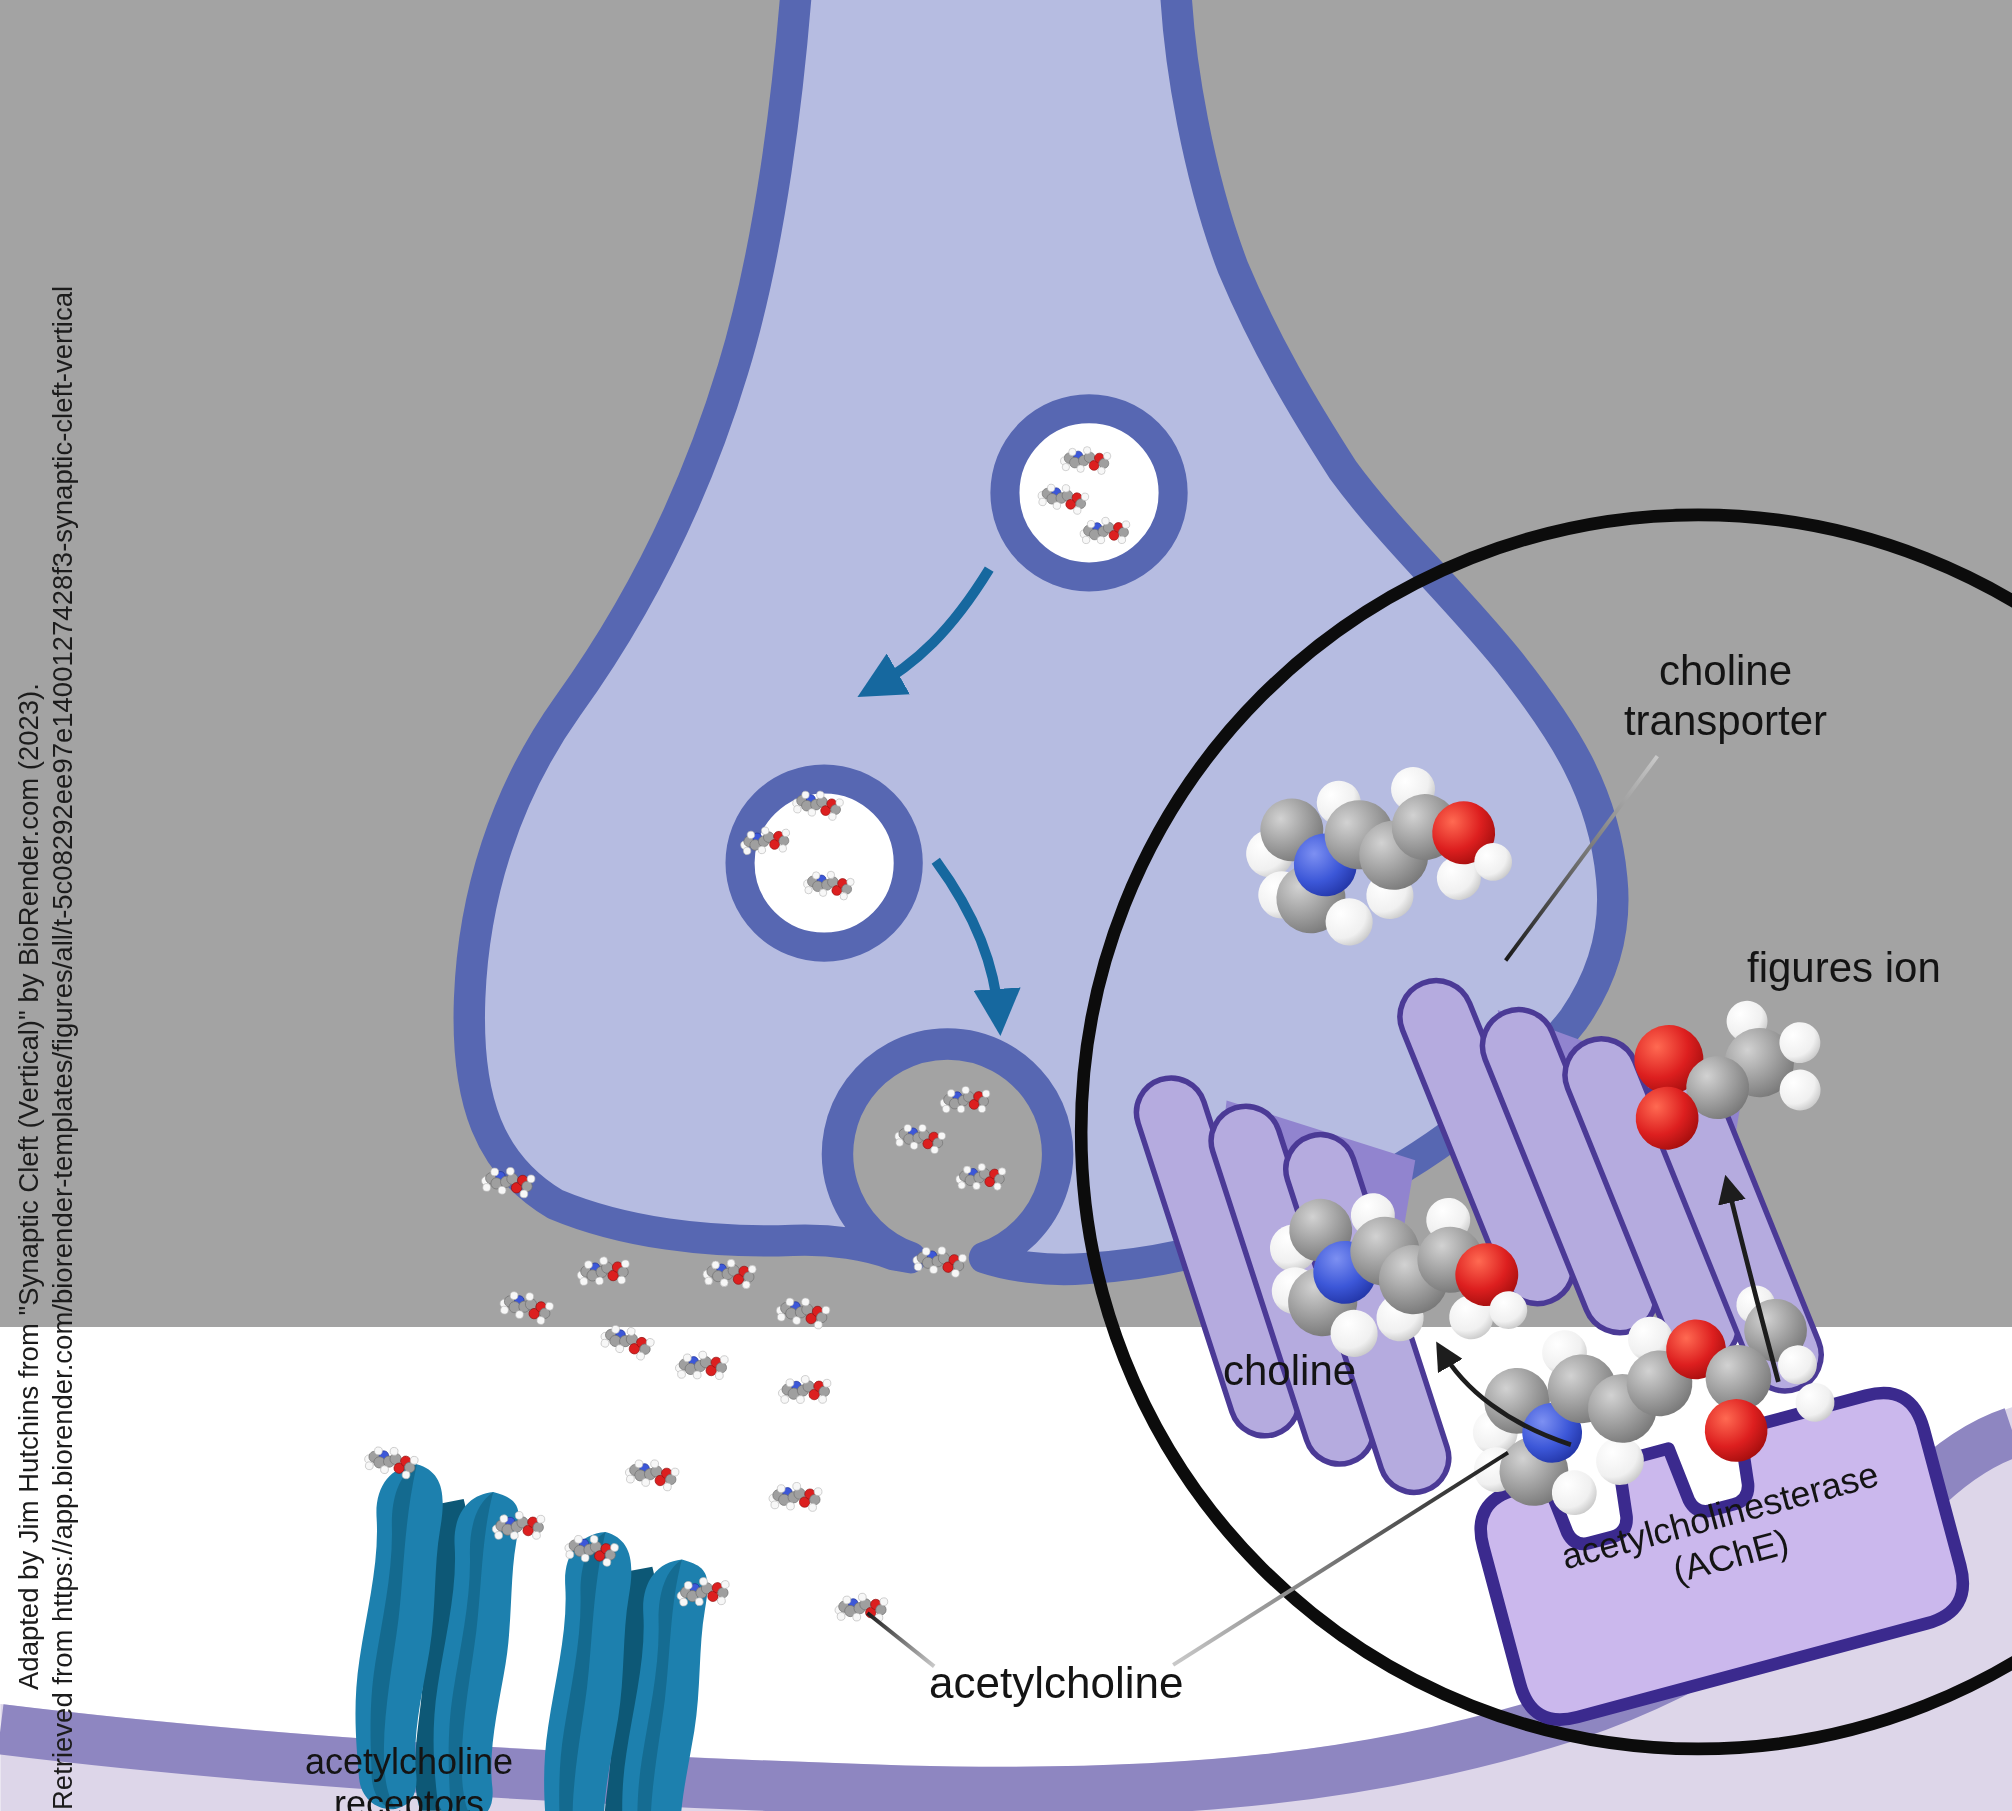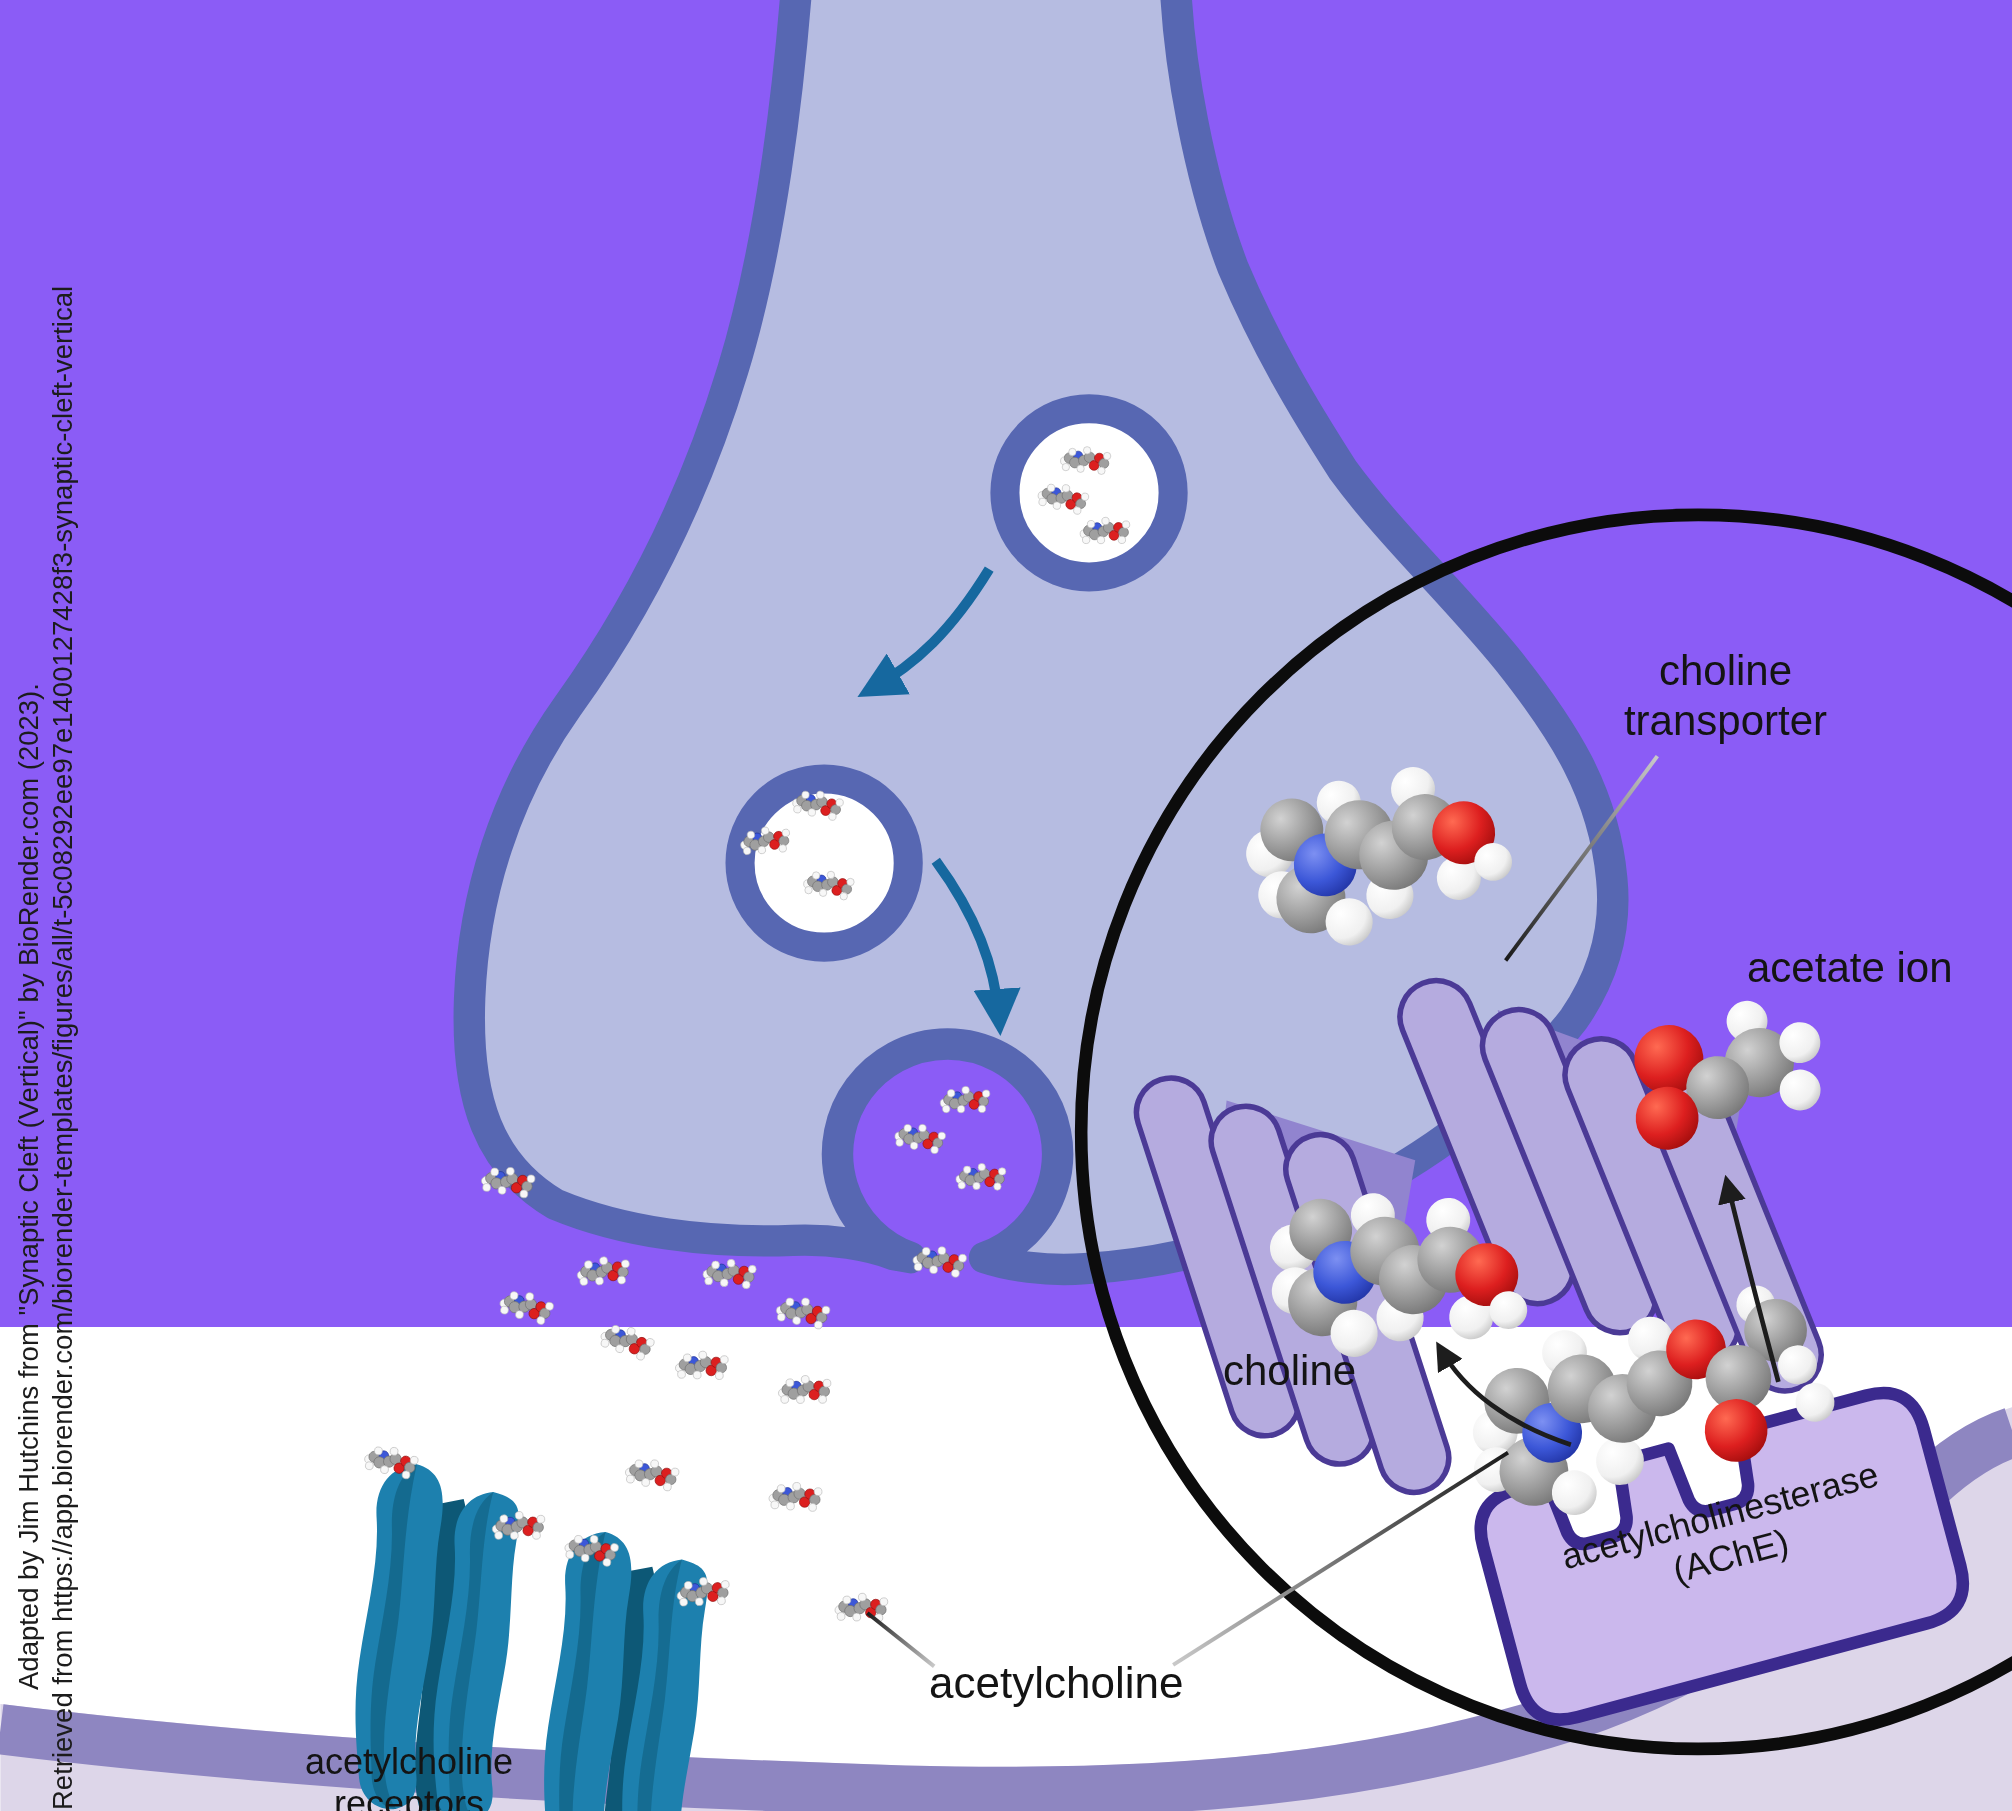--- a/index.html
+++ b/index.html
@@ -1,17 +1,17 @@
 <!DOCTYPE html>
 <html style="--c-neuron_fill: #b6bce1; --c-neuron_border: #5767b2; --c-vesicle_ring: #5767b2; --c-arrow_blue: #16689f; --c-transporter_fill: #b5abdf; --c-transporter_web: #9184cf; --c-transporter_outline: #4b3a96; --c-ache_fill: #cbb8ed; --c-ache_outline: #3b2a8e; --c-membrane_band: #8e86c1; --c-membrane_fill: #ddd6e9; --c-receptor_teal: #1d80ae; --c-receptor_dark: #0d5876; --c-magnifier_stroke: #0c0c0c; --c-atom_c: #9f9f9f; --c-atom_h: #f7f7f7; --c-atom_o: #dc1f1f; --c-atom_n: #3c57d8;font-size:12.6px"><head>
 <meta charset="utf-8">
 <style>
   html,body{margin:0;padding:0;background:#fff;}
   body{width:2013px;height:1811px;overflow:hidden;font-family:"Liberation Sans",sans-serif;}
-  .canvas{position:relative;width:2013px;height:1327px;background:#8b5cf6;}
+  .canvas{position:relative;width:2013px;height:1327px;background:#a3a3a3;}
   .art{position:absolute;left:0;top:0;}
   .lbl{position:absolute;color:#141414;white-space:pre-line;line-height:1.18;}
   .lbl.center{text-align:center;}
   #lbl-transporter{left:1580px;top:646px;width:291px;font-size:42px;}
   #lbl-acetate{left:1747px;top:943px;width:236px;font-size:42px;}
   #lbl-choline{left:1223px;top:1346px;width:173px;font-size:42px;}
   #lbl-ach{left:929px;top:1657px;width:259px;font-size:44px;}
   #lbl-receptors{left:299px;top:1741px;width:220px;font-size:36px;}
   #lbl-ache{left:1537px;top:1494px;width:377px;font-size:36px;transform:rotate(-15deg);}
   .cite{position:absolute;color:#1c1c1c;font-size:27.5px;white-space:nowrap;transform:rotate(-90deg);transform-origin:0 0;}
@@ -252,21 +252,21 @@
 
   <g fill="none" stroke-width="5">
     <path stroke="url(#gLead1)" d="M 2108,962 L 1915,1222"></path>
     <path stroke="url(#gLead2)" d="M 1188,2120 L 1103,2052"></path>
     <path stroke="url(#gLead3)" d="M 1492,2118 L 1918,1848"></path>
   </g>
 </svg>
 
 <div class="lbl center" id="lbl-transporter">choline
 transporter</div>
-<div class="lbl" id="lbl-acetate">acetate ion</div>
+<div class="lbl" id="lbl-acetate">figures ion</div>
 <div class="lbl" id="lbl-choline">choline</div>
 <div class="lbl" id="lbl-ach">acetylcholine</div>
 <div class="lbl center" id="lbl-receptors">acetylcholine
 receptors</div>
 <div class="lbl center" id="lbl-ache">acetylcholinesterase
 (AChE)</div>
 
 <div class="cite" id="cite1">Adapted by Jim Hutchins from "Synaptic Cleft (Vertical)" by BioRender.com (2023).</div>
 <div class="cite" id="cite2">Retrieved from https://app.biorender.com/biorender-templates/figures/all/t-5c08292ee97e1400127428f3-synaptic-cleft-vertical</div>
 

